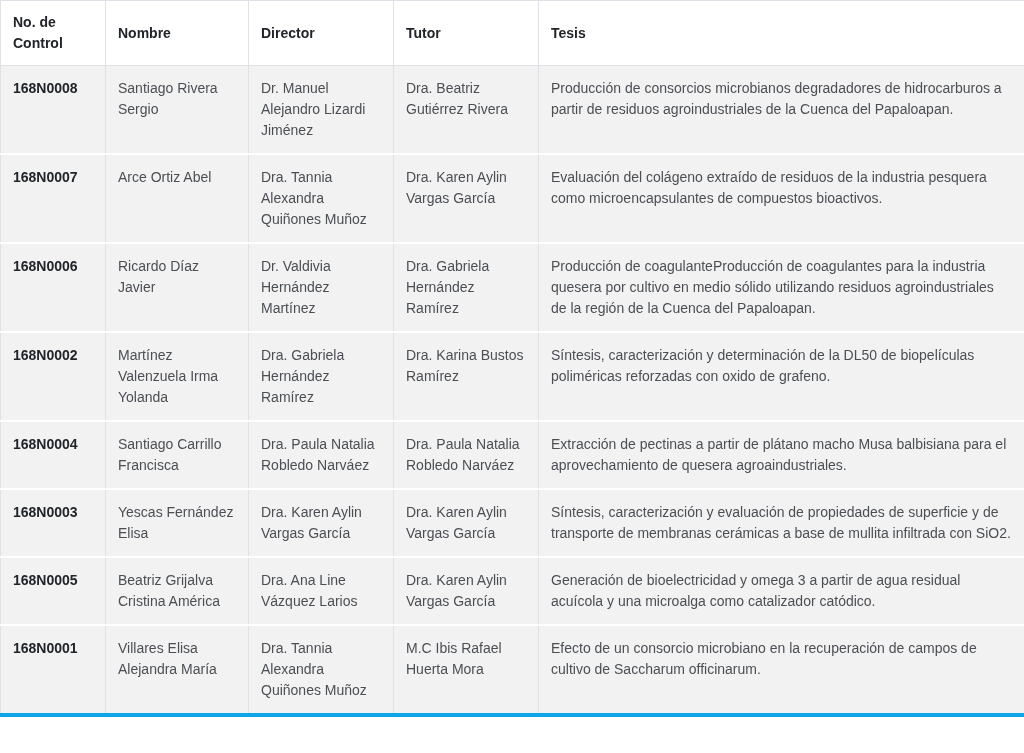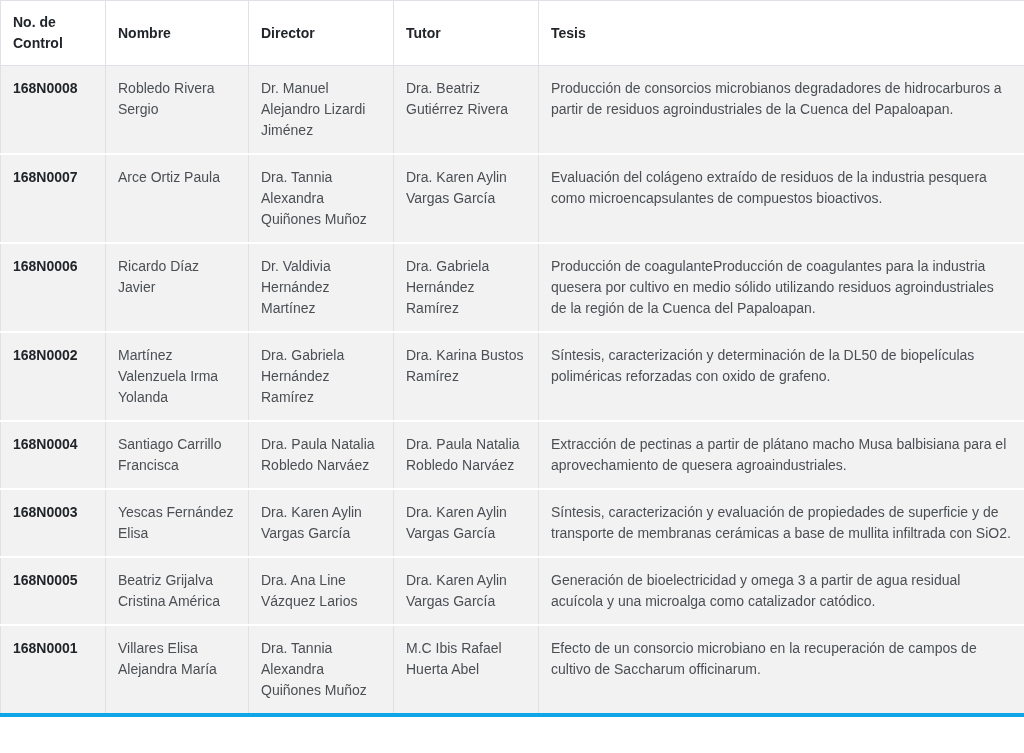--- a/index.html
+++ b/index.html
@@ -72,29 +72,29 @@
         <th>No. de Control</th>
         <th>Nombre</th>
         <th>Director</th>
         <th>Tutor</th>
         <th>Tesis</th>
       </tr>
     </thead>
     <tbody id="table-body">
   <tr>
     <td class="col-control">168N0008</td>
-    <td class="col-nombre">Robledo Rivera Sergio</td>
+    <td class="col-nombre">Santiago Rivera Sergio</td>
     <td class="col-director">Dr. Manuel Alejandro Lizardi Jiménez</td>
     <td class="col-tutor">Dra. Beatriz Gutiérrez Rivera</td>
     <td class="col-tesis">Producción de consorcios microbianos degradadores de hidrocarburos a partir de residuos agroindustriales de la Cuenca del Papaloapan.</td>
   </tr>
 
   <tr>
     <td class="col-control">168N0007</td>
-    <td class="col-nombre">Arce Ortiz Paula</td>
+    <td class="col-nombre">Arce Ortiz Abel</td>
     <td class="col-director">Dra. Tannia Alexandra Quiñones Muñoz</td>
     <td class="col-tutor">Dra. Karen Aylin Vargas García</td>
     <td class="col-tesis">Evaluación del colágeno extraído de residuos de la industria pesquera como microencapsulantes de compuestos bioactivos.</td>
   </tr>
 
   <tr>
     <td class="col-control">168N0006</td>
     <td class="col-nombre">Ricardo Díaz Javier</td>
     <td class="col-director">Dr. Valdivia Hernández Martínez</td>
     <td class="col-tutor">Dra. Gabriela Hernández Ramírez</td>
@@ -130,18 +130,18 @@
     <td class="col-nombre">Beatriz Grijalva Cristina América</td>
     <td class="col-director">Dra. Ana Line Vázquez Larios</td>
     <td class="col-tutor">Dra. Karen Aylin Vargas García</td>
     <td class="col-tesis">Generación de bioelectricidad y omega 3 a partir de agua residual acuícola y una microalga como catalizador catódico.</td>
   </tr>
 
   <tr>
     <td class="col-control">168N0001</td>
     <td class="col-nombre">Villares Elisa Alejandra María</td>
     <td class="col-director">Dra. Tannia Alexandra Quiñones Muñoz</td>
-    <td class="col-tutor">M.C Ibis Rafael Huerta Abel</td>
+    <td class="col-tutor">M.C Ibis Rafael Huerta Mora</td>
     <td class="col-tesis">Efecto de un consorcio microbiano en la recuperación de campos de cultivo de Saccharum officinarum.</td>
   </tr>
 </tbody>
   </table>
 </div>
 
 </body></html>

